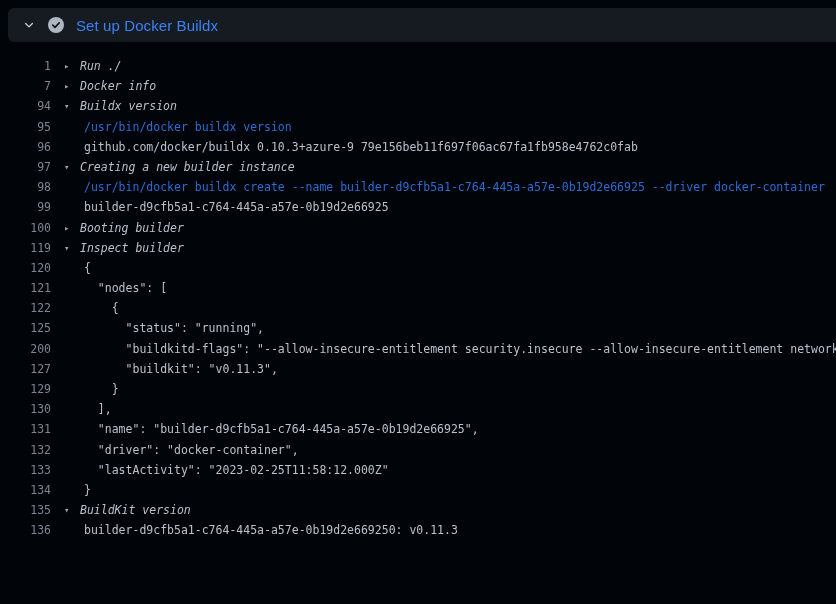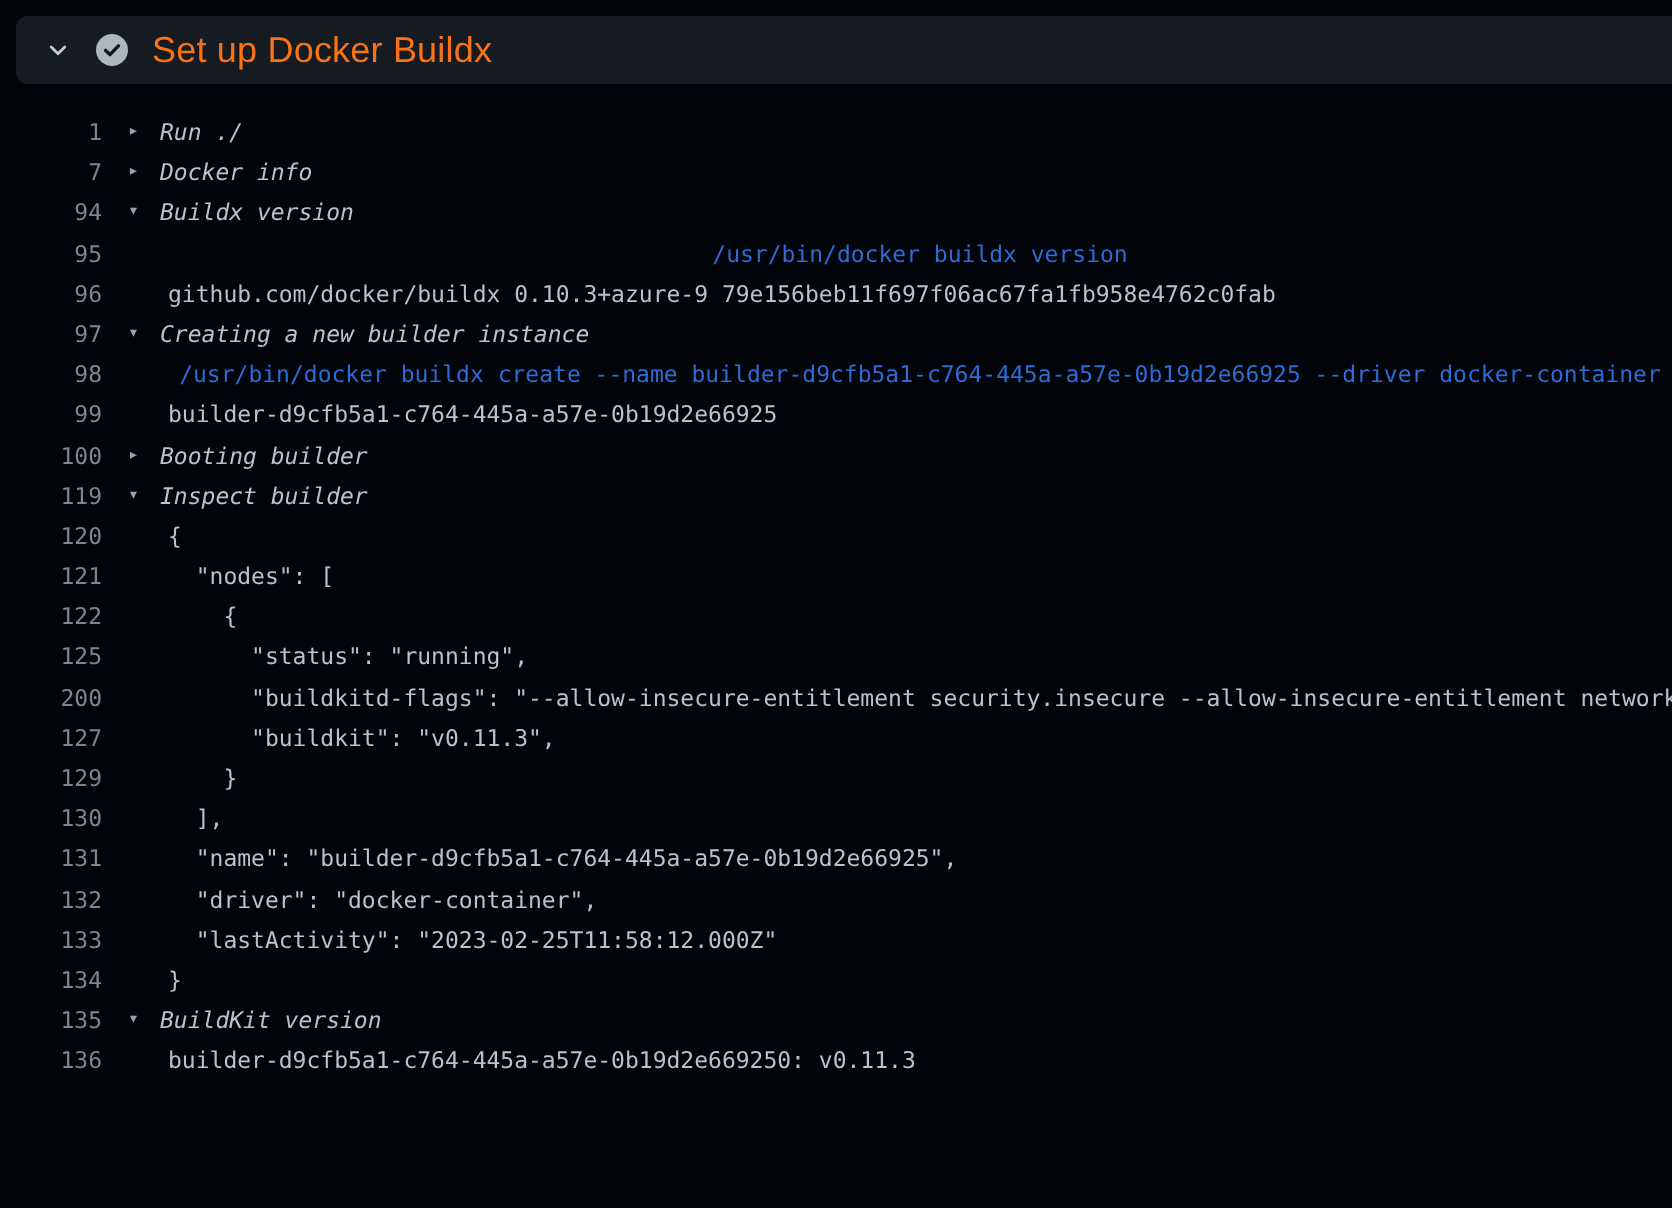--- a/index.html
+++ b/index.html
@@ -15,22 +15,22 @@
     width:834px;height:34px;
     background:#161b22;
     border-radius:6px;
     display:flex;align-items:center;
     cursor:pointer;
   }
   .chev{margin-left:15px;display:flex;align-items:center;}
   .check{margin-left:13px;display:flex;align-items:center;}
   .step-title{
     margin-left:12px;
-    color:#f97316;
-    font-size:18px;
+    color:#3b82f6;
+    font-size:15px;
     font-weight:500;
     letter-spacing:.1px;
   }
   .log{
     position:absolute;left:0;top:56px;width:836px;
     font-family:"DejaVu Sans Mono","Liberation Mono",monospace;
     font-size:11.5px;
     line-height:20.2px;
   }
   .row{display:flex;height:20.2px;white-space:pre;}
@@ -45,21 +45,21 @@
     margin-left:13px;
     color:#9aa1ac;
     font-size:9px;
   }
   .content{
     flex:1;overflow:hidden;
     color:#b9c1cb;
   }
   .row.child .content{padding-left:4px;}
   .row.group .content{cursor:pointer;font-style:italic;}
-  .row.cmd .content{color:#2e6bd3;text-align:center;}
+  .row.cmd .content{color:#2e6bd3;}
 </style>
 </head>
 <body>
 
 <div class="step-header">
   <span class="chev">
     <svg width="12" height="12" viewBox="0 0 16 16">
       <path d="M3.5 6 L8 10.5 L12.5 6" stroke="#c6cdd5" stroke-width="1.8" fill="none" stroke-linecap="round" stroke-linejoin="round"></path>
     </svg>
   </span>

